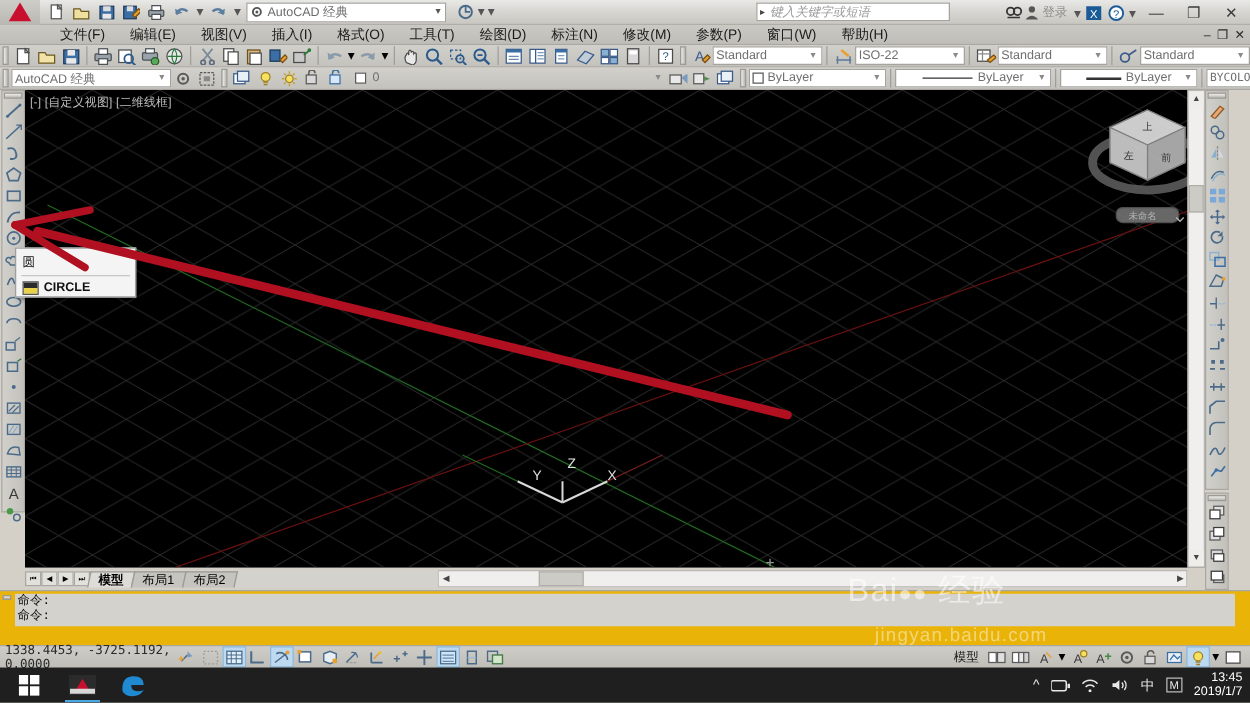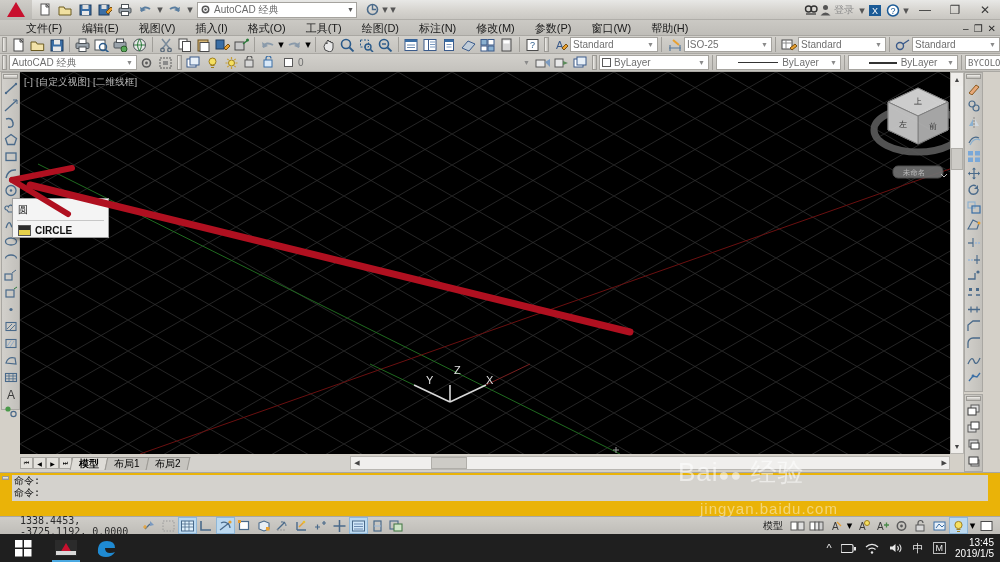--- a/index.html
+++ b/index.html
@@ -44,21 +44,21 @@
     padding-left:10px;color:#9a9a9a;font-size:10px;font-style:italic;
   }
   .search-box::before{content:"\25B8";position:absolute;left:2px;color:#444;font-style:normal;font-size:8px;}
   .tb-right{position:absolute;right:0;top:0;height:20px;display:flex;align-items:center;}
   .signin{display:flex;align-items:center;gap:3px;color:#8d8d8d;font-size:10px;margin-right:4px;}
   .wbtn{width:30px;height:20px;display:flex;align-items:center;justify-content:center;color:#3a3a3a;font-size:12px;}
   
   .menubar{
     position:absolute;left:0;top:20px;width:1000px;height:16px;
     background:linear-gradient(to bottom,#cbc9c4,#bfbdb8);
-    display:flex;align-items:center;padding-left:16px;
+    display:flex;align-items:center;padding-left:38px;
     border-bottom:1px solid #a9a7a2;
   }
   .menubar .mi{padding:0 10px;color:#1a1a1a;font-size:11px;line-height:16px;cursor:default;}
   .menu-winctl{position:absolute;right:4px;top:0;height:16px;display:flex;align-items:center;gap:5px;color:#2a2a2a;font-size:10px;}
   
   .tbrow{
     position:absolute;left:0;width:1000px;height:18px;
     background:linear-gradient(to bottom,#d2d0cb,#c4c2bd);
     display:flex;align-items:center;
     border-bottom:1px solid #aaa8a3;
@@ -128,21 +128,21 @@
     color:#111;font-family:"DejaVu Sans Mono",monospace;font-size:10.5px;line-height:14px;padding-left:2px;
     border-top:1px solid #bfbdb8;
   }
   .cmd-grip{position:absolute;left:2px;top:3px;width:7px;height:4px;background:linear-gradient(to bottom,#f2f0ec,#b8b6b1);border:1px solid #9c9a95;}
   
   .statusbar{
     position:absolute;left:0;top:516px;width:1000px;height:18px;
     background:linear-gradient(to bottom,#cfcdc8,#bfbdb8);
     border-top:1px solid #a9a7a2;display:flex;align-items:center;
   }
-  .coords{width:140px;padding-left:20px;color:#2a2a2a;font-size:10px;font-family:"DejaVu Sans Mono",monospace;}
+  .coords{width:140px;padding-left:4px;color:#2a2a2a;font-size:10px;font-family:"DejaVu Sans Mono",monospace;}
   .sbtn2{width:19px;height:17px;display:flex;align-items:center;justify-content:center;flex:none;}
   .sbtn2.on{background:#bcd9ef;border:1px solid #8fb6d6;}
   .sb-right{margin-left:auto;display:flex;align-items:center;padding-right:4px;}
   
   .taskbar{
     position:absolute;left:0;top:534px;width:1000px;height:28px;background:#1f1f1f;
     display:flex;align-items:center;
   }
   .startbtn{width:46px;height:28px;display:flex;align-items:center;justify-content:center;}
   .tsearch{
@@ -233,20 +233,23 @@
   </div>
   <span class="ic" style="margin-left:6px">
       <svg width="13" height="13">
         <circle cx="6.5" cy="6.5" r="5" fill="none" stroke="#4a6a8a" stroke-width="1.6"></circle>
         <path d="M6.5 2 v4.5 h3.5" stroke="#4a6a8a" fill="none" stroke-width="1.4"></path>
       </svg>
     </span>
   <span class="ic" style="width:8px">▾</span>
   <span class="ic" style="width:8px">▾</span>
 
+  <div class="search-box" title="键入关键字或短语">
+    <span>键入关键字或短语</span>
+  </div>
 
   <div class="tb-right">
     <span class="ic">
         <svg width="14" height="13">
           <circle cx="4.5" cy="5" r="3" fill="none" stroke="#333" stroke-width="1.4"></circle>
           <circle cx="10" cy="5" r="3" fill="none" stroke="#333" stroke-width="1.4"></circle>
           <path d="M2 10 h10" stroke="#333" stroke-width="1.2"></path>
         </svg>
       </span>
     <span class="signin">
@@ -478,21 +481,21 @@
     <span class="arr">▼</span>
   </span>
   <span class="sep"></span>
   <span class="tbtn">
       <svg width="16" height="14">
         <path d="M2 10 h12 M3 7 v6 M13 7 v6" stroke="#5a7a9a" stroke-width="1.2"></path>
         <path d="M6 2 l6 5" stroke="#e8a030" stroke-width="2"></path>
       </svg>
     </span>
   <span class="combo" style="width:88px">
-    <span>ISO-25</span>
+    <span>ISO-22</span>
     <span class="arr">▼</span>
   </span>
   <span class="sep"></span>
   <span class="tbtn">
       <svg width="16" height="14">
         <rect x="1" y="2" width="10" height="9" fill="#fff" stroke="#4a4a4a"></rect>
         <path d="M1 5 h10 M5 2 v9" stroke="#8a8a8a"></path>
         <path d="M9 10 l5-4 2 2 -5 4z" fill="#e8a030" stroke="#7a5010"></path>
       </svg>
     </span>
@@ -1156,16 +1159,16 @@
         <circle cx="7" cy="10.5" r="1.2" fill="#e8e8e8"></circle>
       </svg>
     <svg width="15" height="12">
         <path d="M1 4.5 h2.5 L6.5 2 v8 L3.5 7.5 H1z" fill="#e8e8e8"></path>
         <path d="M8.5 4 a3.5 3.5 0 0 1 0 4.5 M10.5 2.5 a6 6 0 0 1 0 7.5" fill="none" stroke="#e8e8e8" stroke-width="1.1"></path>
       </svg>
     <span>中</span>
     <span style="border:1px solid #bbb;padding:0 2px;font-size:9px">M</span>
     <span class="clock">
       <div>13:45</div>
-      <div>2019/1/5</div>
+      <div>2019/1/7</div>
     </span>
   </span>
 </div>
 
 </body></html>

